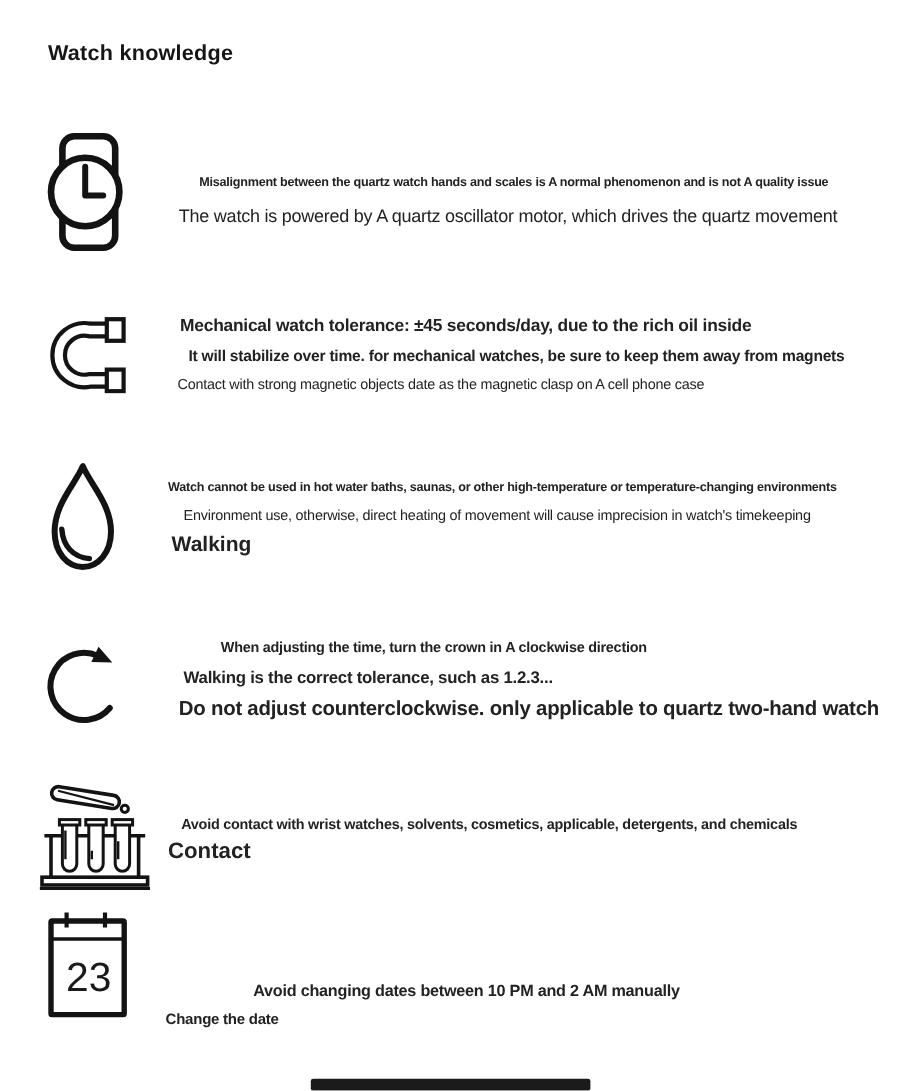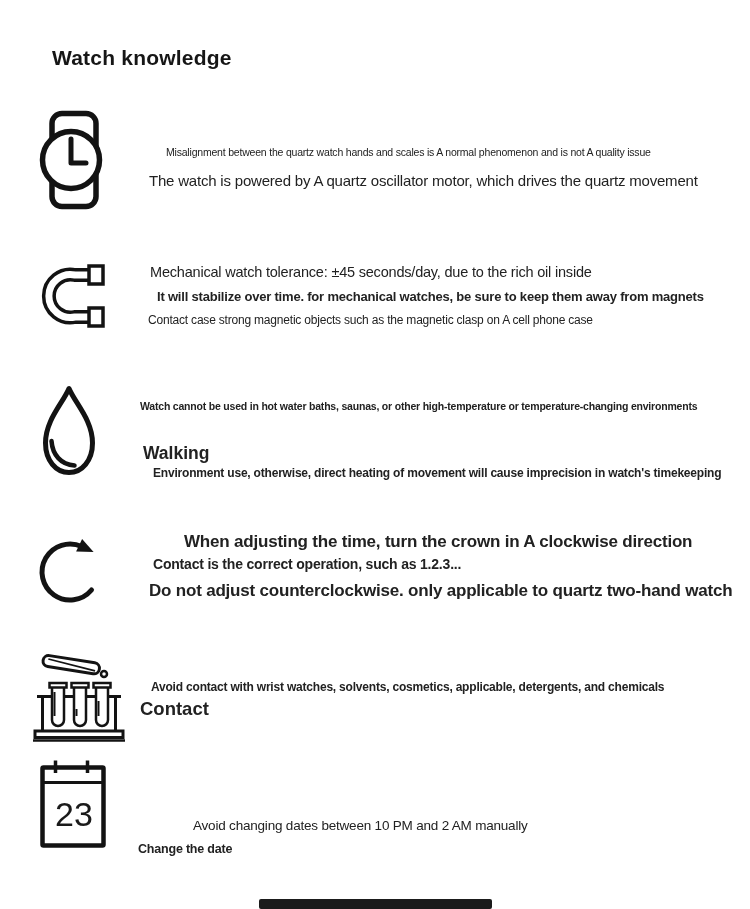--- a/index.html
+++ b/index.html
@@ -2,60 +2,60 @@
 <html><head>
 <meta charset="utf-8">
 <style>
   html,body{margin:0;padding:0;background:#fff;}
   .canvas{
     position:relative;width:750px;height:909px;background:#ffffff;overflow:hidden;
     font-family:"Liberation Sans",sans-serif;color:#1e1e1e;
   }
   .sec{display:contents;}
   .title{
-    position:absolute;left:40px;top:34px;margin:12px;
-    font-size:21px;font-weight:700;letter-spacing:.2px;color:#161616;
+    position:absolute;left:40px;top:34px;margin:0;
+    font-size:18px;font-weight:700;letter-spacing:.2px;color:#161616;
   }
   .ln{
     position:absolute;margin:0;white-space:nowrap;letter-spacing:-0.2px;color:#222;
   }
   .icon{position:absolute;display:block;line-height:0;}
   .icon svg{display:block;}
 
   
   .i1{left:35px;top:110px;}
-  .s1l1{left:166px;top:146px;font-size:10.5px;font-weight:400;}
+  .s1l1{left:166px;top:146px;font-size:10.5px;font-weight:700;}
   .s1l2{left:149px;top:172px;font-size:15px;font-weight:400;}
 
   
   .i2{left:35px;top:264px;}
-  .s2l1{left:150px;top:264px;font-size:14.5px;font-weight:400;}
+  .s2l1{left:150px;top:264px;font-size:14.5px;font-weight:700;}
   .s2l2{left:157px;top:289px;font-size:13px;font-weight:700;}
   .s2l3{left:148px;top:313px;font-size:12px;font-weight:400;}
 
   
   .i3{left:36px;top:384px;}
   .s3l1{left:140px;top:400px;font-size:10.5px;font-weight:600;}
-  .s3l2{left:153px;top:422px;font-size:12px;font-weight:700;margin-top:44px;}
+  .s3l2{left:153px;top:422px;font-size:12px;font-weight:400;}
   .s3l3{left:143px;top:443px;font-size:17.5px;font-weight:700;letter-spacing:0;}
 
   
   .i4{left:33px;top:528px;}
-  .s4l1{left:184px;top:532px;font-size:17px;font-weight:700;}
+  .s4l1{left:184px;top:532px;font-size:12px;font-weight:700;}
   .s4l2{left:153px;top:556px;font-size:14px;font-weight:700;}
   .s4l3{left:149px;top:581px;font-size:17px;font-weight:700;}
 
   
   .i5{left:33px;top:646px;}
   .s5l1{left:151px;top:680px;font-size:12px;font-weight:700;}
   .s5l2{left:140px;top:698px;font-size:18.5px;font-weight:700;letter-spacing:0;text-align:right;}
 
   
   .i6{left:40px;top:759px;}
-  .s6l1{left:193px;top:818px;font-size:13.5px;font-weight:400;}
+  .s6l1{left:211px;top:818px;font-size:13.5px;font-weight:700;}
   .s6l2{left:138px;top:842px;font-size:12.5px;font-weight:700;}
 
   .home-bar{
     position:absolute;left:259px;top:899px;width:233px;height:10px;
     background:#1b1b1b;border-radius:2px;
   }
 </style>
 </head>
 <body>
 
@@ -79,21 +79,21 @@
     <span class="icon i2">
       <svg width="74" height="64" viewBox="0 0 74 64" xmlns="http://www.w3.org/2000/svg">
         <path d="M58 11 H40 A21.5 21.5 0 1 0 40 53 H58" fill="none" stroke="#131313" stroke-width="14"></path>
         <path d="M58 11 H40 A21.5 21.5 0 1 0 40 53 H58" fill="none" stroke="#ffffff" stroke-width="7"></path>
         <rect x="54" y="2" width="14" height="18" fill="#fff" stroke="#131313" stroke-width="3.5"></rect>
         <rect x="54" y="44" width="14" height="18" fill="#fff" stroke="#131313" stroke-width="3.5"></rect>
       </svg>
     </span>
     <p class="ln s2l1">Mechanical watch tolerance: ±45 seconds/day, due to the rich oil inside</p>
     <p class="ln s2l2">It will stabilize over time. for mechanical watches, be sure to keep them away from magnets</p>
-    <p class="ln s2l3">Contact case strong magnetic objects such as the magnetic clasp on A cell phone case</p>
+    <p class="ln s2l3">Contact with strong magnetic objects date as the magnetic clasp on A cell phone case</p>
   </section>
 
   <section class="sec">
     <span class="icon i3">
       <svg width="66" height="94" viewBox="0 0 66 94" xmlns="http://www.w3.org/2000/svg">
         <path d="M33 4.5 C27 19, 9.5 36, 9.5 59 C9.5 76.5, 20 88.5, 33 88.5 C46 88.5, 56.5 76.5, 56.5 59 C56.5 36, 39 19, 33 4.5 Z" fill="#fff" stroke="#131313" stroke-width="5" stroke-linejoin="round"></path>
         <path d="M15.5 57 C16.5 71, 25 80.5, 38.5 81.5" fill="none" stroke="#131313" stroke-width="4.5" stroke-linecap="round"></path>
       </svg>
     </span>
     <p class="ln s3l1">Watch cannot be used in hot water baths, saunas, or other high-temperature or temperature-changing environments</p>
@@ -102,21 +102,21 @@
   </section>
 
   <section class="sec">
     <span class="icon i4">
       <svg width="78" height="80" viewBox="0 0 78 80" xmlns="http://www.w3.org/2000/svg">
         <path d="M58.5 62 A28 28 0 1 1 48.8 18.6" fill="none" stroke="#131313" stroke-width="5" stroke-linecap="round"></path>
         <polygon points="60.6,24.1 43.1,23.6 49.1,11" fill="#131313"></polygon>
       </svg>
     </span>
     <p class="ln s4l1">When adjusting the time, turn the crown in A clockwise direction</p>
-    <p class="ln s4l2">Contact is the correct operation, such as 1.2.3...</p>
+    <p class="ln s4l2">Walking is the correct tolerance, such as 1.2.3...</p>
     <p class="ln s4l3">Do not adjust counterclockwise. only applicable to quartz two-hand watch</p>
   </section>
 
   <section class="sec">
     <span class="icon i5">
       <svg width="92" height="96" viewBox="0 0 92 96" xmlns="http://www.w3.org/2000/svg">
         <g transform="rotate(9 12 15)">
           <rect x="10" y="9" width="57" height="11" rx="5.5" fill="#fff" stroke="#131313" stroke-width="3"></rect>
           <path d="M15 12.5 L63 17" stroke="#131313" stroke-width="1.8"></path>
         </g>

